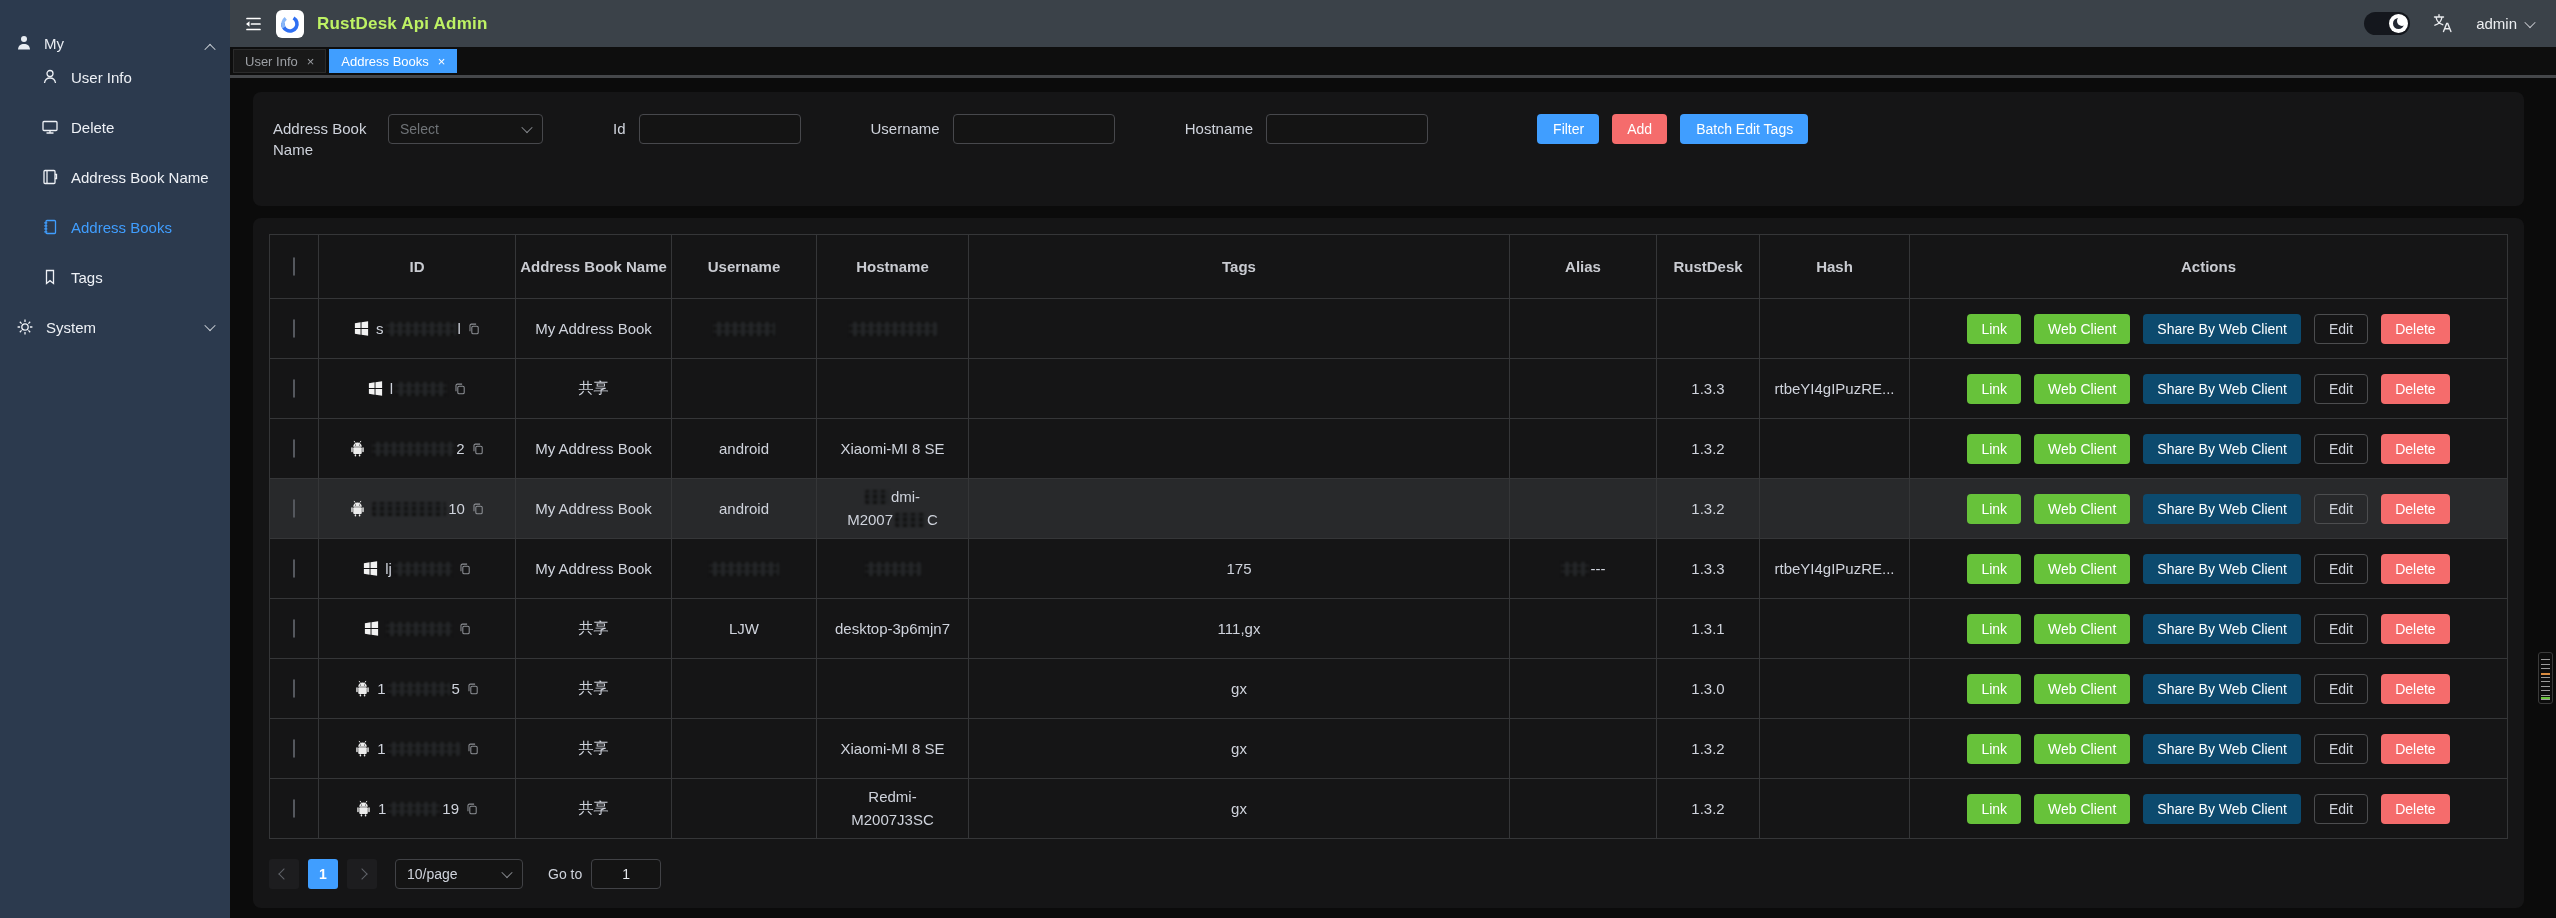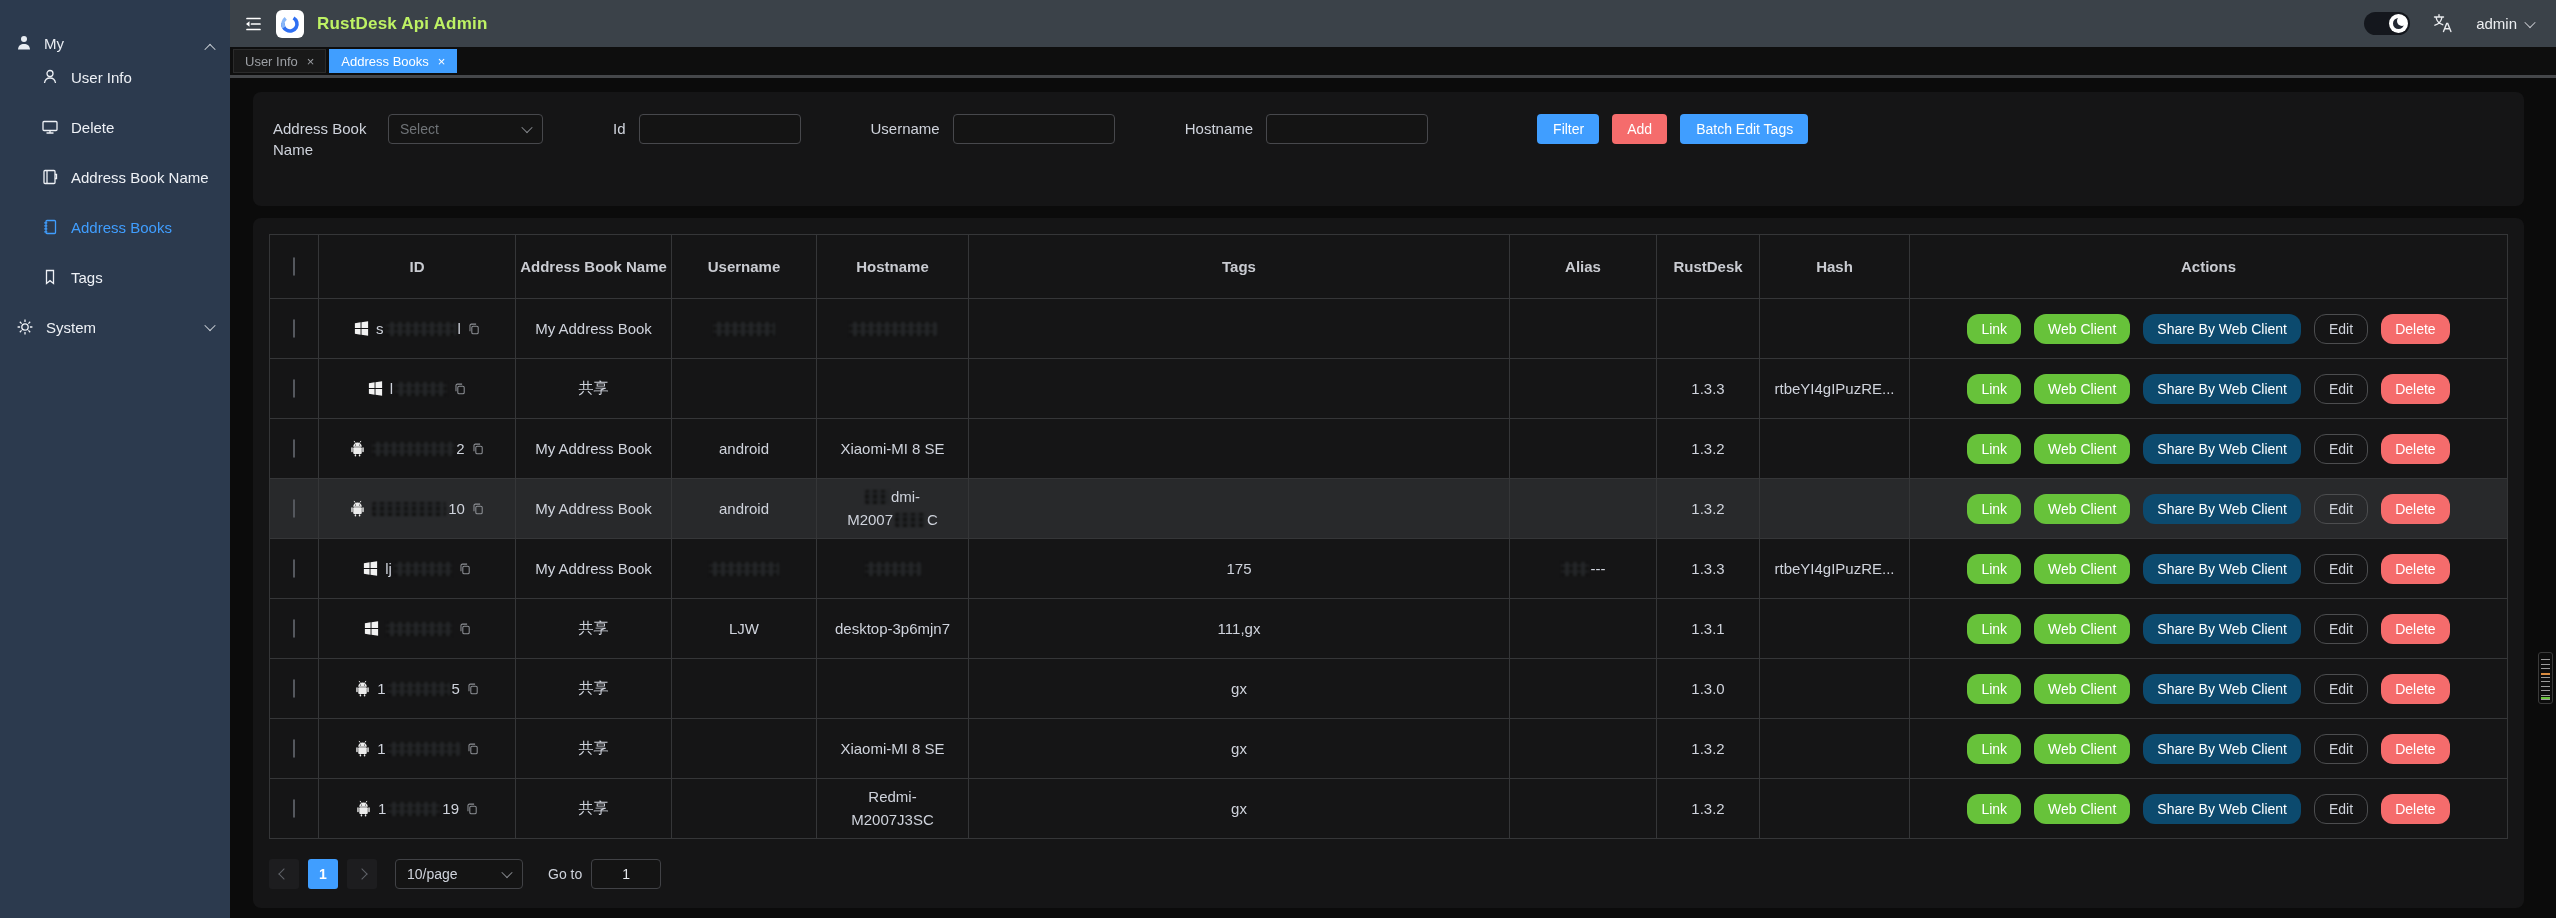--- a/index.html
+++ b/index.html
@@ -70,21 +70,21 @@
   .lines { display: flex; flex-direction: column; align-items: center; gap: 3px; }
   .line { display: inline-flex; align-items: center; gap: 2px; line-height: 20px; }
   .redact { display: inline-block; height: 14px; border-radius: 2px; filter: blur(1px);
             background: repeating-linear-gradient(90deg,#121212 0 4px,#242628 4px 8px),
                         repeating-linear-gradient(0deg,#0e0e0e 0 3px,#1d1e20 3px 6px);
             background-blend-mode: lighten; }
   .os-icon { width: 17px; height: 19px; display: inline-flex; flex-shrink: 0; }
   .copy-icon { width: 14px; height: 14px; display: inline-flex; flex-shrink: 0; cursor: pointer; }
   .hash-cell { white-space: nowrap; overflow: hidden; text-overflow: ellipsis; }
   .actions { display: flex; align-items: center; justify-content: center; gap: 13px; }
-  .abtn { height: 30px; border: none; border-radius: 12px; color: #fff; font-size: 14px; padding: 0 14px; cursor: pointer; white-space: nowrap; }
+  .abtn { height: 30px; border: none; border-radius: 4px; color: #fff; font-size: 14px; padding: 0 14px; cursor: pointer; white-space: nowrap; }
   .abtn.green { background: #67c23a; }
   .abtn.blue { background: #0c4a6e; }
   .abtn.plain { background: transparent; border: 1px solid #4c4d4f; color: #cfd3dc; }
   .abtn.red { background: #f56c6c; }
 
   
   .pagination { display: flex; align-items: center; gap: 9px; margin-top: 20px; font-size: 14px; color: #cfd3dc; }
   .pg-btn { width: 30px; height: 30px; background: #1d1d1f; border-radius: 3px; display: flex; align-items: center; justify-content: center; color: #606369; cursor: pointer; }
   .pg-num { width: 30px; height: 30px; background: #409eff; border-radius: 3px; display: flex; align-items: center; justify-content: center; color: #fff; font-weight: 700; cursor: pointer; }
   .pg-size { width: 128px; height: 30px; margin-left: 9px; background: #141414; border: 1px solid #414246; border-radius: 4px; display: flex; align-items: center; justify-content: space-between; padding: 0 11px; color: #cfd3dc; cursor: pointer; }

